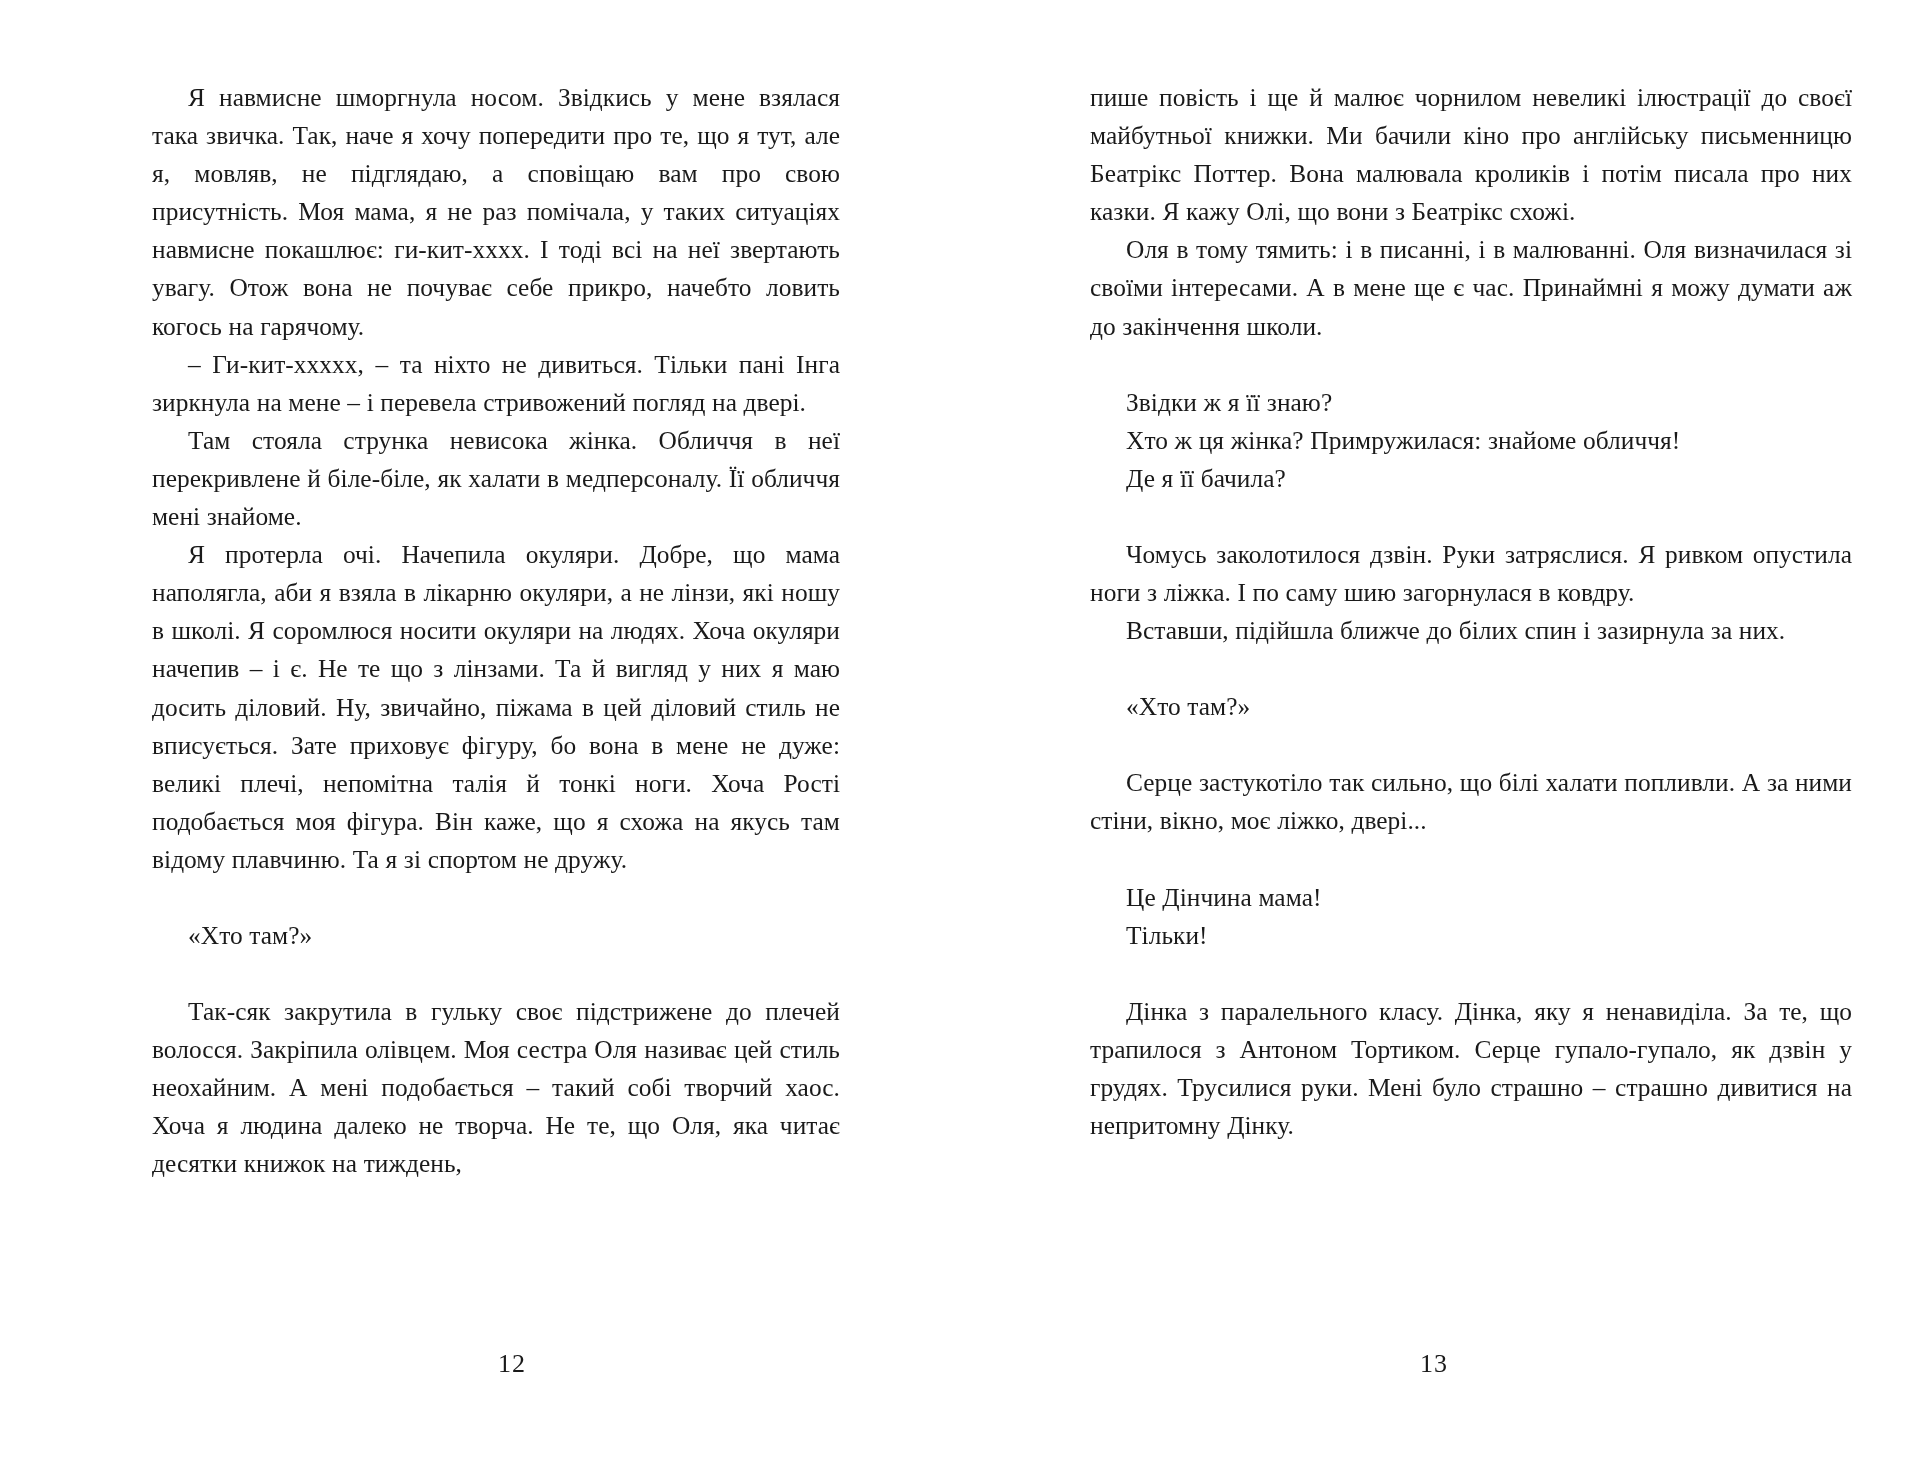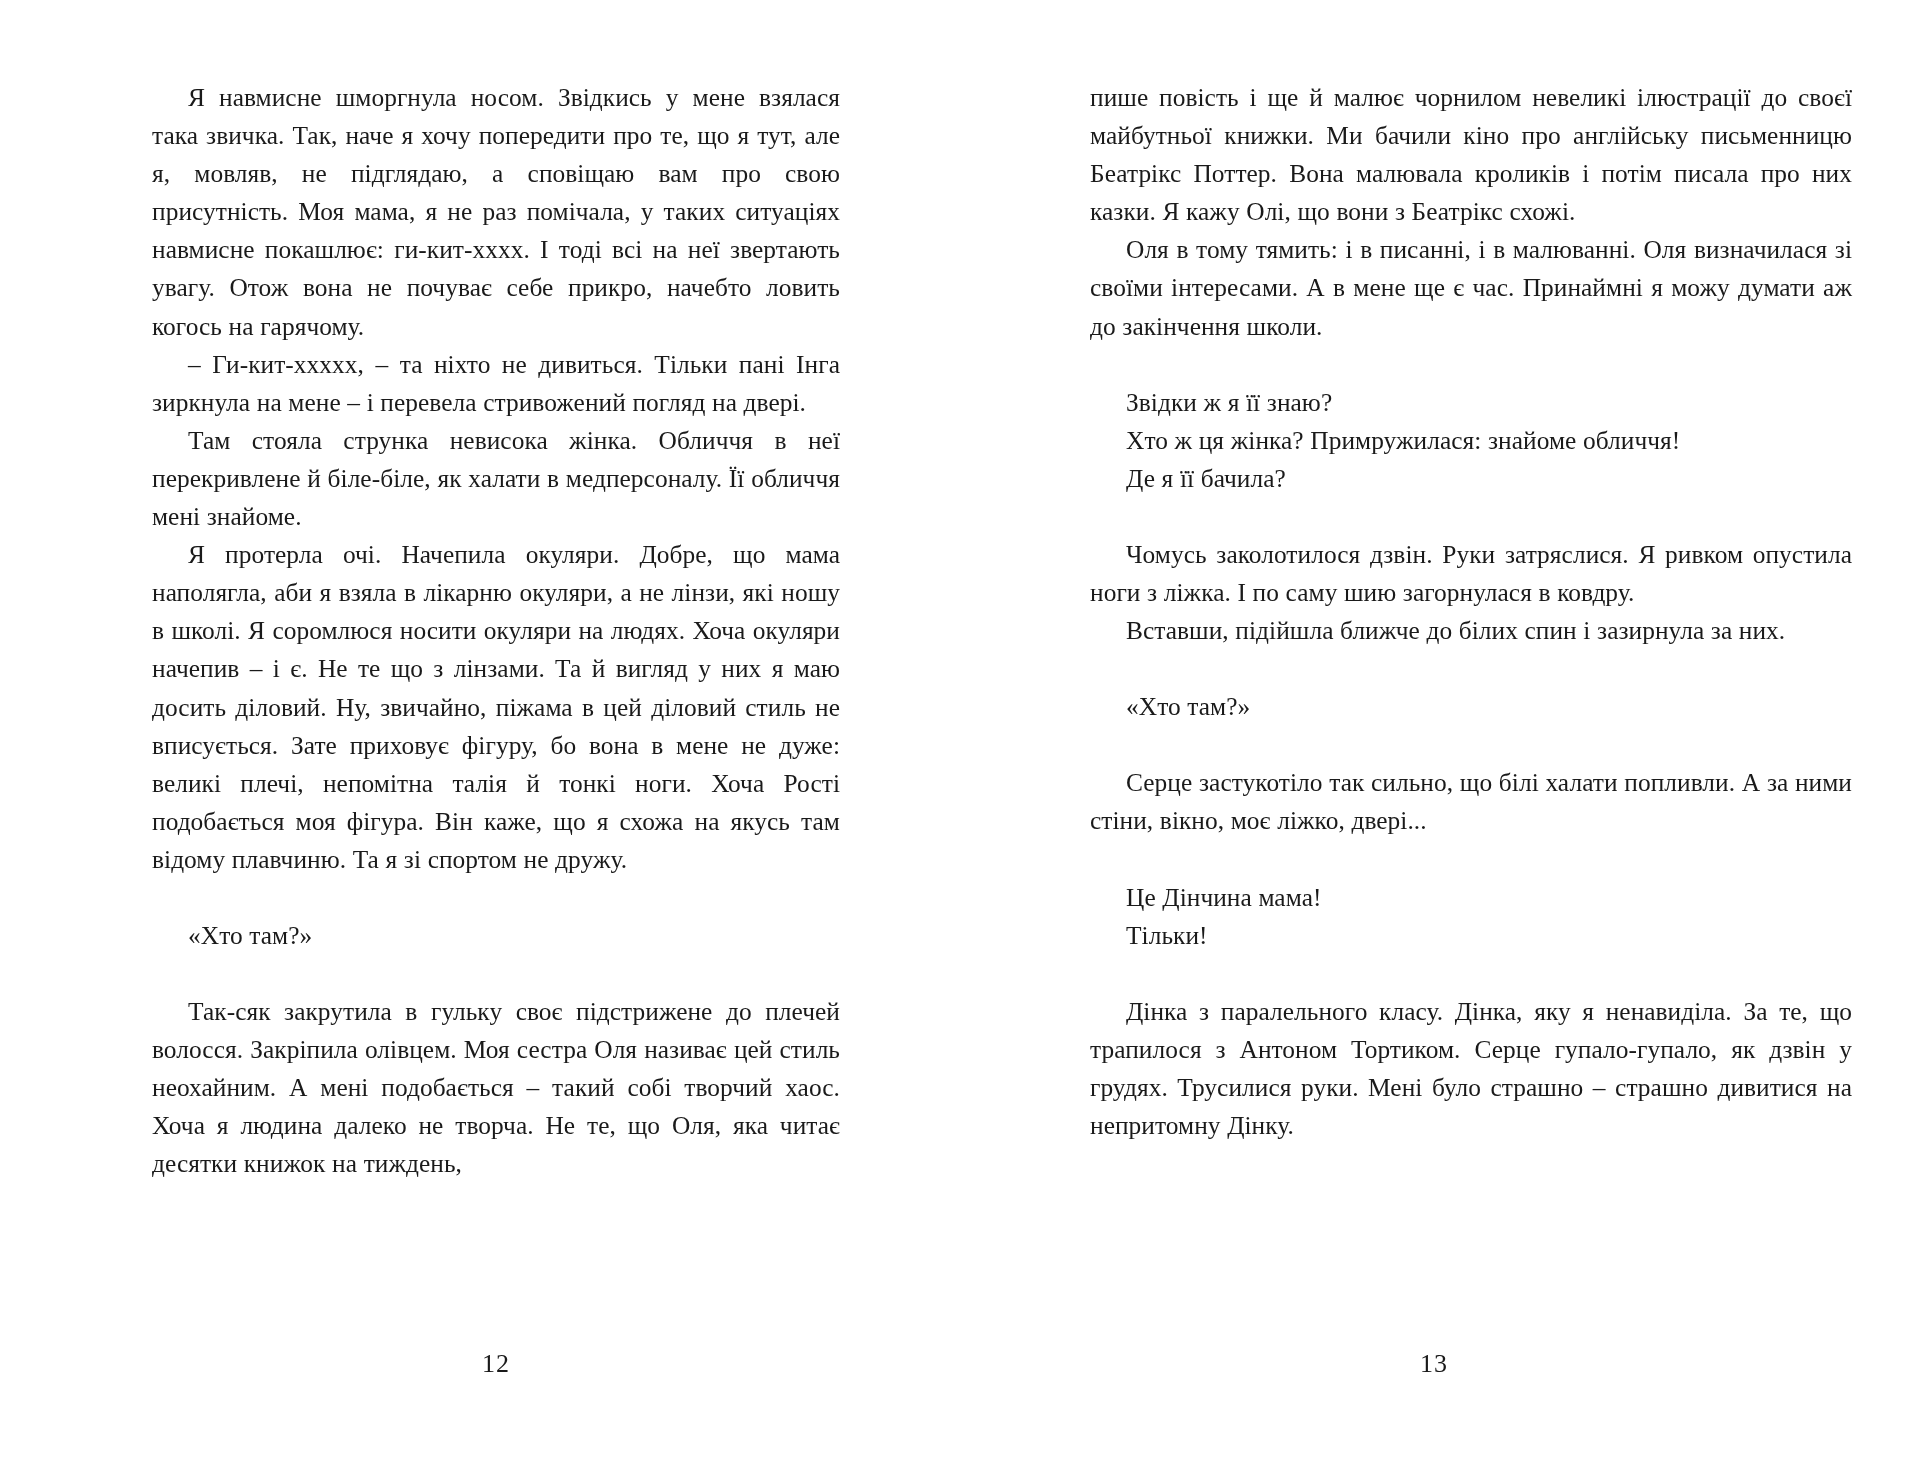--- a/index.html
+++ b/index.html
@@ -58,21 +58,21 @@
     text-indent: 36px;
   }
 
   .gap-sm { height: 38px; }
   .gap-md { height: 38px; }
 
   .folio {
     position: absolute;
     bottom: 88px;
     width: calc(100% - 272px);
-    left: 152px;
+    left: 168px;
     text-align: center;
     font-size: 26px;
     line-height: 30px;
     color: #1a1a1a;
     letter-spacing: 1px;
   }
   .page-right .folio {
     left: 130px;
     width: calc(100% - 272px);
     margin-top: 40px;

